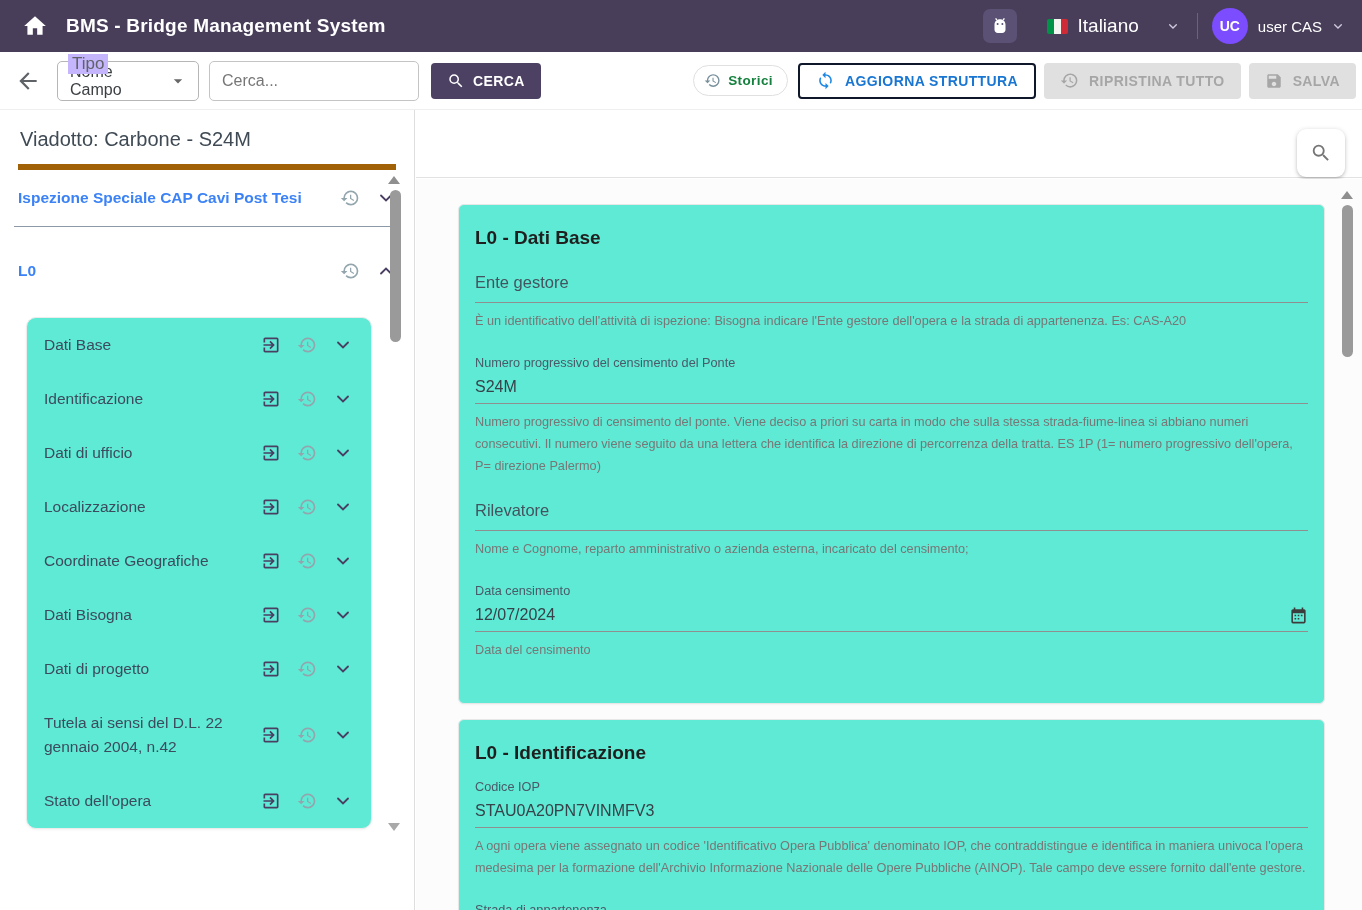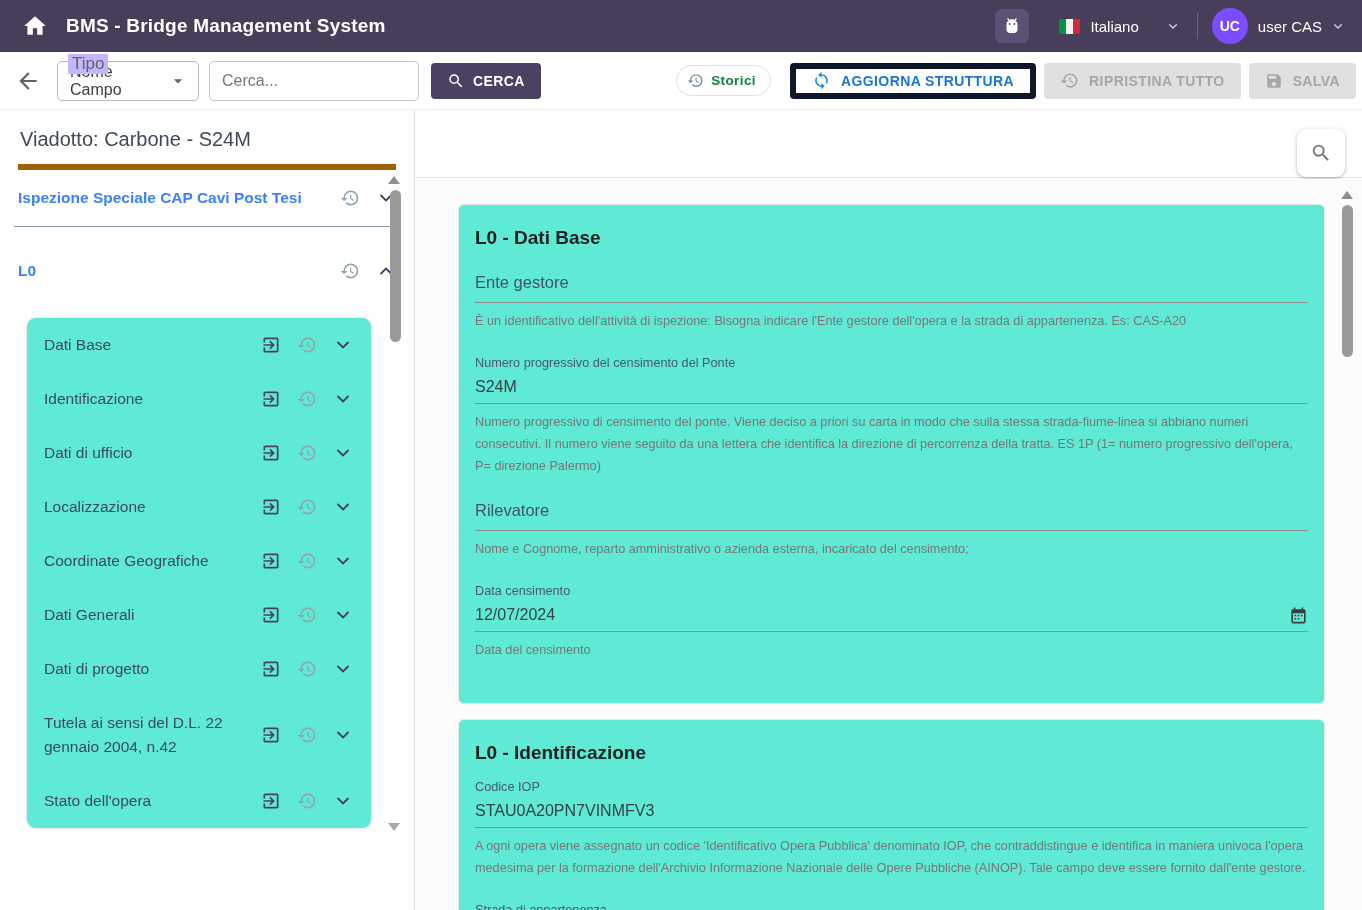--- a/index.html
+++ b/index.html
@@ -20,21 +20,21 @@
   .app-title { color:#fff; font-size:19px; font-weight:bold; margin-left:18px; letter-spacing:.2px; }
   .header-right { margin-left:auto; display:flex; align-items:center; }
   .robot-box {
     width:34px; height:34px; border-radius:7px; background:#5a5174;
     display:flex; align-items:center; justify-content:center; cursor:pointer;
   }
   .lang { display:flex; align-items:center; margin-left:30px; cursor:pointer; }
   .flag { width:21px; height:15px; border-radius:2px; overflow:hidden; display:flex; }
   .flag span { flex:1; }
   .flag .g { background:#009246; } .flag .w { background:#f4f5f0; } .flag .r { background:#ce2b37; }
-  .lang-label { color:#fff; font-size:15px; margin-left:10px; }
+  .lang-label { color:#fff; font-size:19px; margin-left:10px; }
   .chev-sm { margin-left:26px; }
   .hdr-divider { width:1px; height:26px; background:#6a6184; margin:0 14px 0 16px; }
   .avatar {
     width:36px; height:36px; border-radius:50%; background:#7c4dff; color:#fff;
     font-size:14px; font-weight:bold; display:flex; align-items:center; justify-content:center; cursor:pointer;
   }
   .user-name { color:#fff; font-size:15px; margin-left:10px; }
   .user-chev { margin-left:8px; }
 
   
@@ -68,21 +68,21 @@
   }
   .btn-cerca { background:#4c4063; color:#fff; margin-left:12px; padding:0 16px; }
   .btn-cerca .icon { margin-right:8px; }
   .toolbar-right { margin-left:auto; display:flex; align-items:center; }
   .btn-storici {
     height:31px; background:#fff; border:1px solid #e0e0e0; border-radius:16px;
     color:#15803d; padding:0 14px 0 10px; font-size:13.5px;
   }
   .btn-storici .icon { margin-right:7px; }
   .btn-aggiorna {
-    background:#fff; border:6px solid #0f172a; color:#1976d2; margin-left:19px; padding:0 16px;
+    background:#fff; border:2px solid #0f172a; color:#1976d2; margin-left:10px; padding:0 16px;
   }
   .btn-aggiorna .icon { margin-right:10px; }
   .btn-disabled { background:#e0e0e0; color:#a6a6a6; margin-left:8px; padding:0 16px; cursor:default; }
   .btn-disabled .icon { margin-right:10px; }
   .btn-salva { margin-right:6px; }
 
   
   .sidebar {
     position:absolute; top:110px; left:0; width:415px; bottom:0; background:#fff;
     border-right:1px solid #dedede;
@@ -387,21 +387,21 @@
       </span>
       <span class="icon">
         <svg viewBox="0 0 24 24" width="20" height="20">
               <path d="M6 9l6 6 6-6" stroke="#4a3f63" stroke-width="2.2" fill="none" stroke-linecap="round"></path>
             </svg>
       </span>
     </span>
   </div>
 
   <div class="sub-item">
-    <span class="sub-label">Dati Generali</span>
+    <span class="sub-label">Dati Bisogna</span>
     <span class="sub-icons">
       <span class="icon">
         <svg viewBox="0 0 24 24" width="20" height="20">
               <path d="M10.09 15.59 11.5 17l5-5-5-5-1.41 1.41L12.67 11H3v2h9.67l-2.58 2.59zM19 3H5c-1.11 0-2 .9-2 2v4h2V5h14v14H5v-4H3v4c0 1.1.89 2 2 2h14c1.1 0 2-.9 2-2V5c0-1.1-.9-2-2-2z" fill="#4a3f63"></path>
             </svg>
       </span>
       <span class="icon">
         <svg viewBox="0 0 24 24" width="20" height="20">
               <path d="M13 3a9 9 0 0 0-9 9H1l3.89 3.89.07.14L9 12H6c0-3.87 3.13-7 7-7s7 3.13 7 7-3.13 7-7 7c-1.93 0-3.68-.79-4.94-2.06l-1.42 1.42A8.954 8.954 0 0 0 13 21a9 9 0 0 0 0-18zm-1 5v5l4.28 2.54.72-1.21-3.5-2.08V8H12z" fill="#93a5ad"></path>
             </svg>

